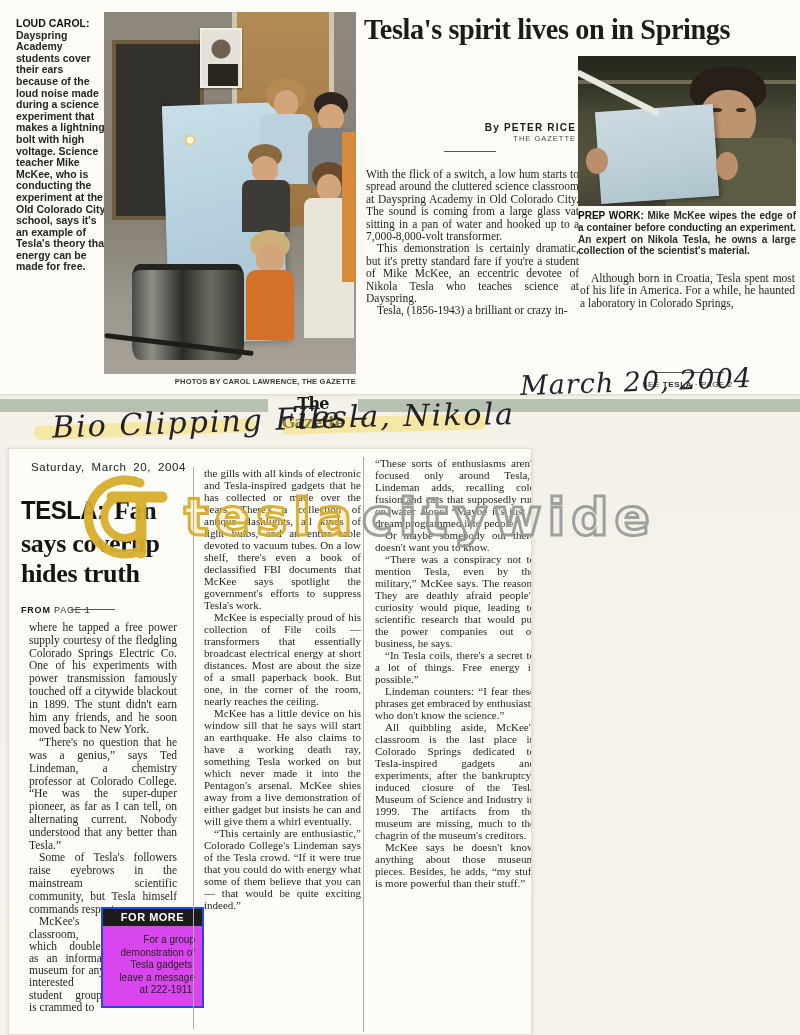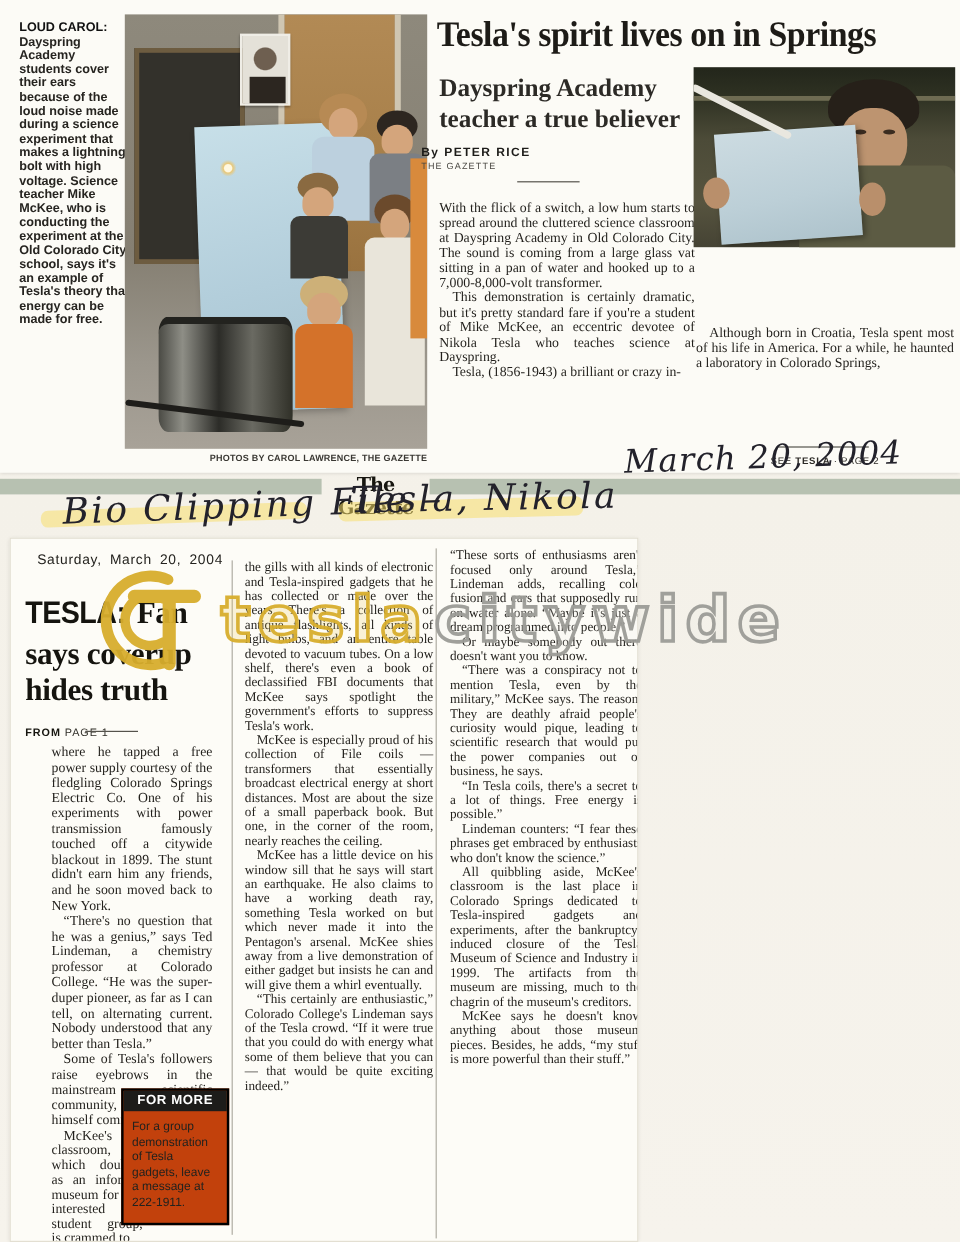--- a/index.html
+++ b/index.html
@@ -60,21 +60,21 @@
     background:linear-gradient(90deg,#4a4a44 0%,#8e8e86 18%,#2c2c28 45%,#6a6a62 70%,#303028 100%);
     border-top:6px solid #23231f; }
   .pa-wire { position:absolute; left:0px; top:330px; width:150px; height:5px; background:#1e1d1a; transform:rotate(7deg); border-radius:3px; }
 
   .credit { left:104px; top:377px; width:252px; text-align:right;
     font-family:"Liberation Sans", sans-serif; font-size:7.5px; font-weight:700; color:#3a3833; letter-spacing:.2px; }
 
   .headline1 { left:364px; top:12px; width:460px; font-size:30px; font-weight:700;
     color:#1d1b17; letter-spacing:-.4px; transform:scaleX(.94); transform-origin:left top; white-space:nowrap; }
   .subhead { left:366px; top:60px; width:220px; font-size:21px; line-height:26px; color:#2c2a26; }
-  .byline-wrap { left:351px; top:122px; width:212px; text-align:left;
+  .byline-wrap { left:364px; top:122px; width:212px; text-align:right;
     font-family:"Liberation Sans", sans-serif; }
   .byline { font-size:10px; font-weight:700; letter-spacing:1.2px; color:#1c1b18; }
   .byline-org { font-size:7.5px; letter-spacing:1px; color:#4a4843; margin-top:1px; }
   .rule { background:#55534c; height:1px; }
   .byl-rule { margin:8px auto 0; width:52px; }
 
   .bodytext p { font-size:11.5px; line-height:12.4px; text-align:justify; text-indent:11px; color:#211f1b; }
   .bodytext p.noind { text-indent:0; }
   .col1a { left:366px; top:168px; width:213px; }
 
@@ -127,29 +127,29 @@
     letter-spacing:-.5px; display:inline-block; transform:scaleX(.92); transform-origin:left; margin-right:2px; }
   .b-headline .hser { font-size:26px; font-weight:700; font-family:"Liberation Serif", serif; letter-spacing:-.3px; }
   .fromline { left:12px; top:156px; width:160px; text-align:left;
     font-family:"Liberation Sans", sans-serif; font-size:9px; color:#302e29; letter-spacing:.8px; }
   .fromline b { font-weight:700; color:#16150f; }
   .from-rule { left:62px; top:160px; width:44px; }
 
   .bcol p { font-size:11px; line-height:12px; text-align:justify; text-indent:10px; color:#211f1b; }
   .bcol p.noind { text-indent:0; }
   .bcol1 { left:20px; top:172px; width:148px; }
-  .bcol1 p { font-size:11.5px; line-height:12.8px;margin-left:14px; }
+  .bcol1 p { font-size:11.5px; line-height:12.8px; }
   .bcol1 .tail { width:76px; line-height:12.2px; }
   .bcol2 { left:184px; top:18px; width:168px; border-left:1px solid #aeaca2; padding-left:10px; height:562px; }
   .bcol3 { left:354px; top:8px; width:172px; border-left:1px solid #aeaca2; padding-left:11px; height:575px; }
 
-  .for-more { left:92px; top:458px; width:90px; border:2px solid #000000; background:#c2410c; }
+  .for-more { left:92px; top:458px; width:103px; border:2px solid #1d4ed8; background:#d946ef; }
   .fm-head { background:#1d1c1a; color:#fff; font-family:"Liberation Sans", sans-serif;
     font-weight:700; font-size:11px; text-align:center; padding:2px 0 3px; letter-spacing:.5px; }
-  .fm-body { font-family:"Liberation Sans", sans-serif; font-size:10px; line-height:12.6px; color:#23221e; padding:8px 7px 9px; }
+  .fm-body { font-family:"Liberation Sans", sans-serif; font-size:10px; line-height:12.6px; color:#23221e; padding:8px 7px 9px;text-align:right; }
 
   
   #watermark { left:78px; top:464px; height:106px; display:flex; align-items:center;
     z-index:40; pointer-events:none; opacity:.95; }
   .wm-word { font-family:"DejaVu Sans", sans-serif; font-weight:700; font-size:52px;
     letter-spacing:6px; line-height:1; }
   .wm-tesla { color:rgba(233,200,88,.22); -webkit-text-stroke:3px #d8ae2d; margin-left:10px; }
   .wm-universe { color:rgba(235,235,232,.2); -webkit-text-stroke:3px #9c9c97; margin-left:4px; }
 </style>
 </head>
@@ -188,21 +188,20 @@
       <div class="kid k-face pa-tot-face"></div>
       <div class="pa-tot-body"></div>
       <div class="pa-girlR-body"></div>
       <div class="pa-vat"></div>
       <div class="pa-wire"></div>
     </div>
 
     <div class="abs credit">PHOTOS BY CAROL LAWRENCE, THE GAZETTE</div>
 
     <h1 class="abs headline1">Tesla's spirit lives on in Springs</h1>
-    <h2 class="abs subhead">Dayspring Academy teacher a true believer</h2>
 
     <div class="abs byline-wrap">
       <div class="byline">By PETER RICE</div>
       <div class="byline-org">THE GAZETTE</div>
       <div class="rule byl-rule"></div>
     </div>
 
     <div class="abs bodytext col1a">
       <p class="noind">With the flick of a switch, a low hum starts to spread around the cluttered science classroom at Dayspring Academy in Old Colorado City. The sound is coming from a large glass vat sitting in a pan of water and hooked up to a 7,000-8,000-volt transformer.</p>
       <p>This demonstration is certainly dramatic, but it's pretty standard fare if you're a student of Mike McKee, an eccentric devotee of Nikola Tesla who teaches science at Dayspring.</p>
@@ -215,20 +214,24 @@
       <div class="pb-face"></div>
       <div class="pb-eye" style="left:134px; top:52px;"></div>
       <div class="pb-eye" style="left:158px; top:52px;"></div>
       <div class="pb-jacket"></div>
       <div class="pb-sheet"></div>
       <div class="pb-rod"></div>
       <div class="pb-hand1"></div>
       <div class="pb-hand2"></div>
     </div>
 
+    <div class="abs capB">
+      <span class="lead">PREP WORK:</span>
+      <span>Mike McKee wipes the edge of a container before conducting an experiment. An expert on Nikola Tesla, he owns a large collection of the scientist's material.</span>
+    </div>
 
     <div class="abs bodytext col2a">
       <p>Although born in Croatia, Tesla spent most of his life in America. For a while, he haunted a laboratory in Colorado Springs,</p>
     </div>
 
     <div class="abs rule jump-rule"></div>
     <div class="abs jump">
       <span>SEE</span>
       <b>TESLA</b>
       <span>· PAGE 2</span>

